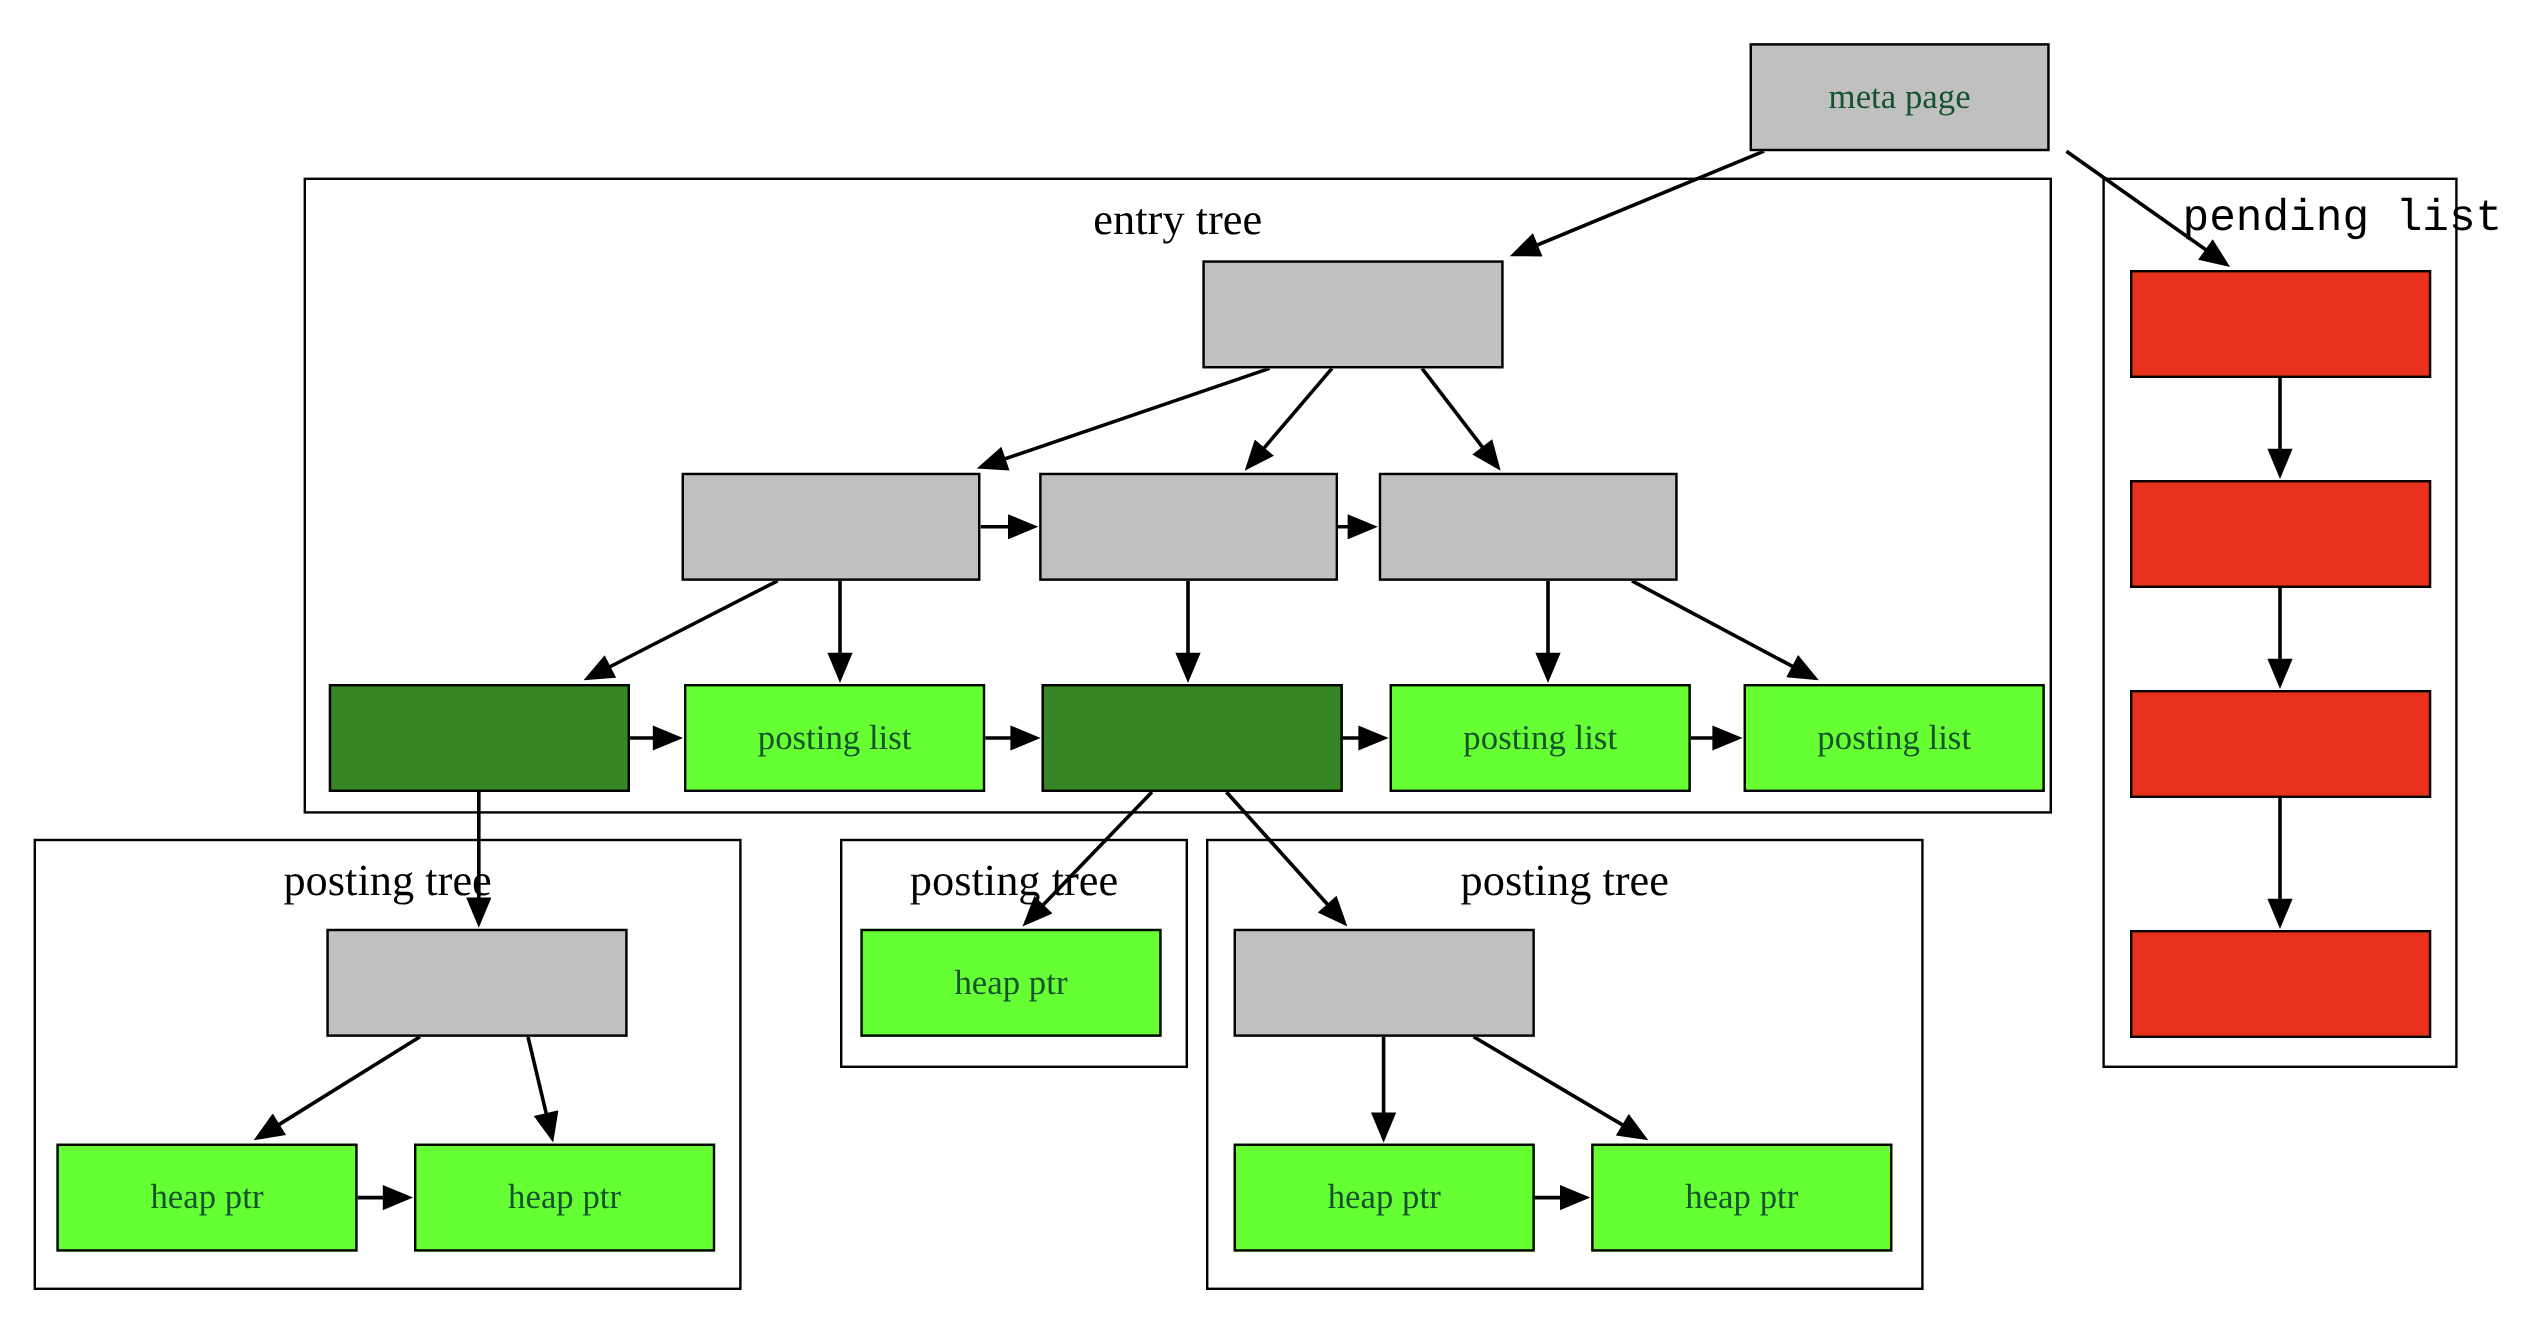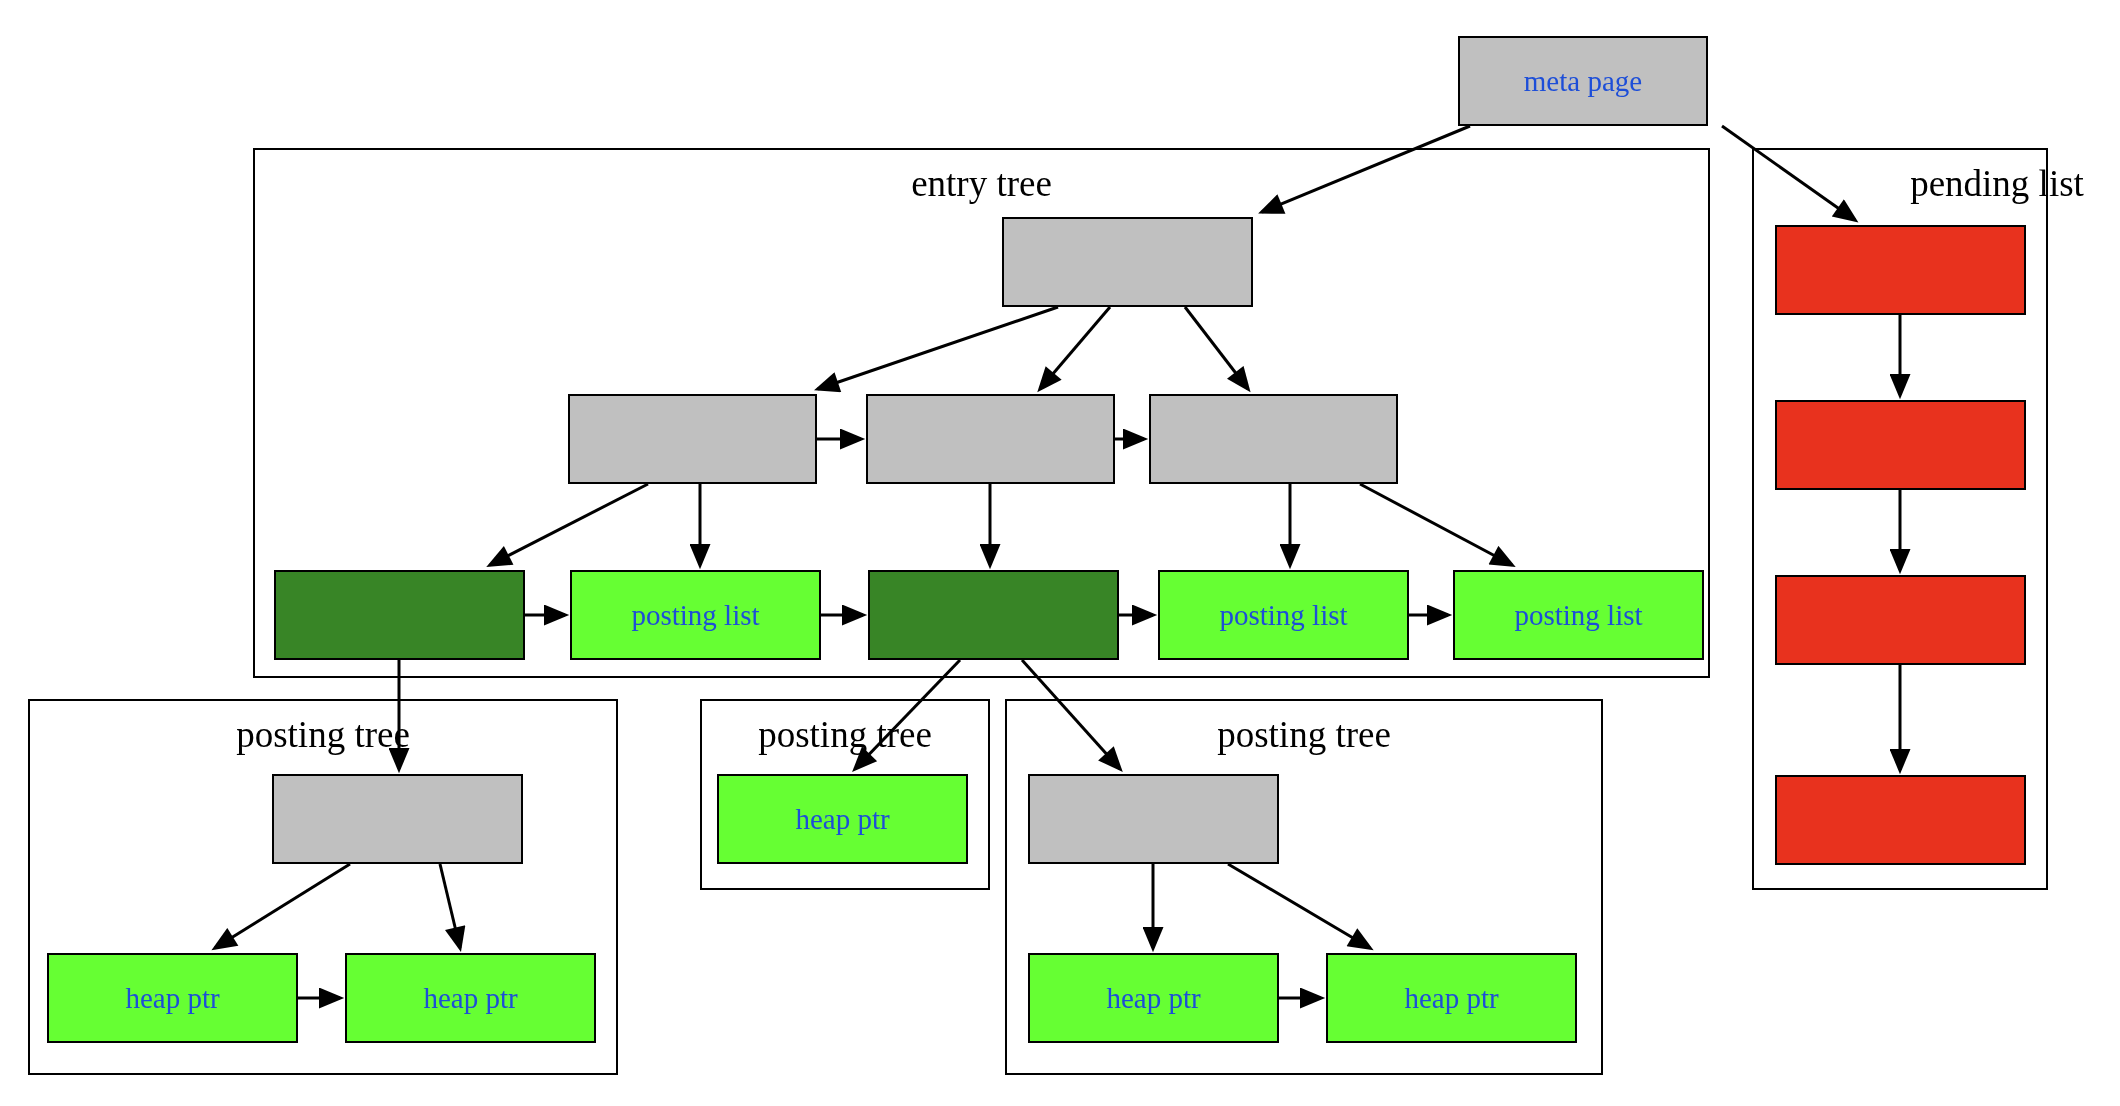--- a/index.html
+++ b/index.html
@@ -26,21 +26,21 @@
     pointer-events: none;
   }
   .node {
     position: absolute;
     box-sizing: border-box;
     border: 2px solid #000000;
     display: flex;
     align-items: center;
     justify-content: center;
     font-size: 29px;
-    color: #1d4ed8;
+    color: #14532d;
     line-height: 1;
     white-space: nowrap;
   }
   .cluster {
     position: absolute;
     box-sizing: border-box;
     border: 2px solid #000000;
     background: transparent;
   }
   .cluster-label {
@@ -90,21 +90,21 @@
         <line x1="1153" y1="864" x2="1153" y2="948" stroke="#000000" stroke-width="3" marker-end="url(#arrow)"></line>
         <line x1="1228" y1="864" x2="1370" y2="948" stroke="#000000" stroke-width="3" marker-end="url(#arrow)"></line>
         <line x1="1279" y1="998" x2="1321" y2="998" stroke="#000000" stroke-width="3" marker-end="url(#arrow)"></line>
       </g>
   </svg>
 
   <div id="cluster-group">
       <div class="cluster" style="left: 253px; top: 148px; width: 1457px; height: 530px;"></div>
       <div class="cluster-label" style="left: 981.5px; top: 162px;">entry tree</div>
       <div class="cluster" style="left: 1752px; top: 148px; width: 296px; height: 742px;"></div>
-      <div class="cluster-label" style="left: 1997px; top: 162px;">pending list</div>
+      <div class="cluster-label" style="left: 1952px; top: 162px; font-family: Liberation Mono, monospace;">pending list</div>
       <div class="cluster" style="left: 28px; top: 699px; width: 590px; height: 376px;"></div>
       <div class="cluster-label" style="left: 323px; top: 713px;">posting tree</div>
       <div class="cluster" style="left: 700px; top: 699px; width: 290px; height: 191px;"></div>
       <div class="cluster-label" style="left: 845px; top: 713px;">posting tree</div>
       <div class="cluster" style="left: 1005px; top: 699px; width: 598px; height: 376px;"></div>
       <div class="cluster-label" style="left: 1304px; top: 713px;">posting tree</div>
     </div>
   <div id="node-group">
       <div class="node" style="left: 1458px; top: 36px; width: 250px; height: 90px; background: rgb(192, 192, 192);">
         <span>meta page</span>

